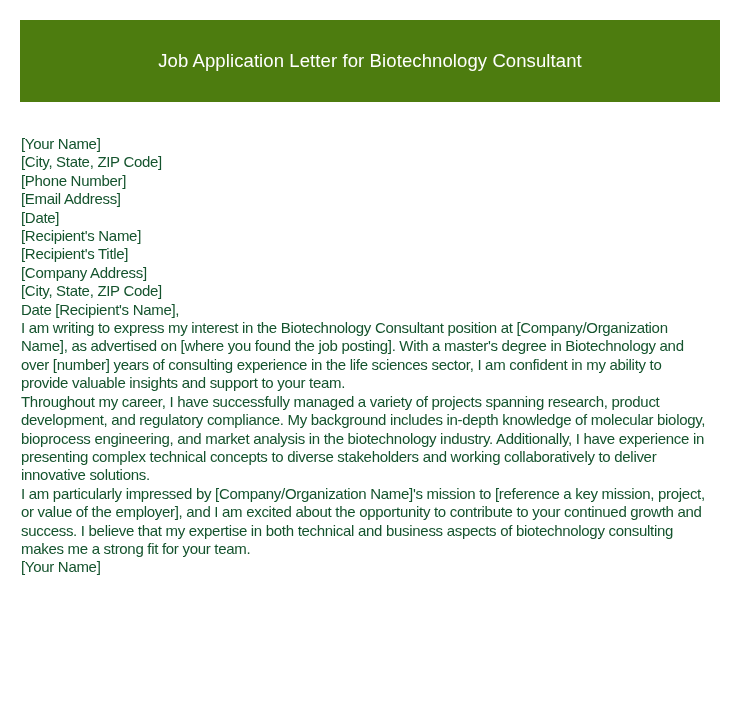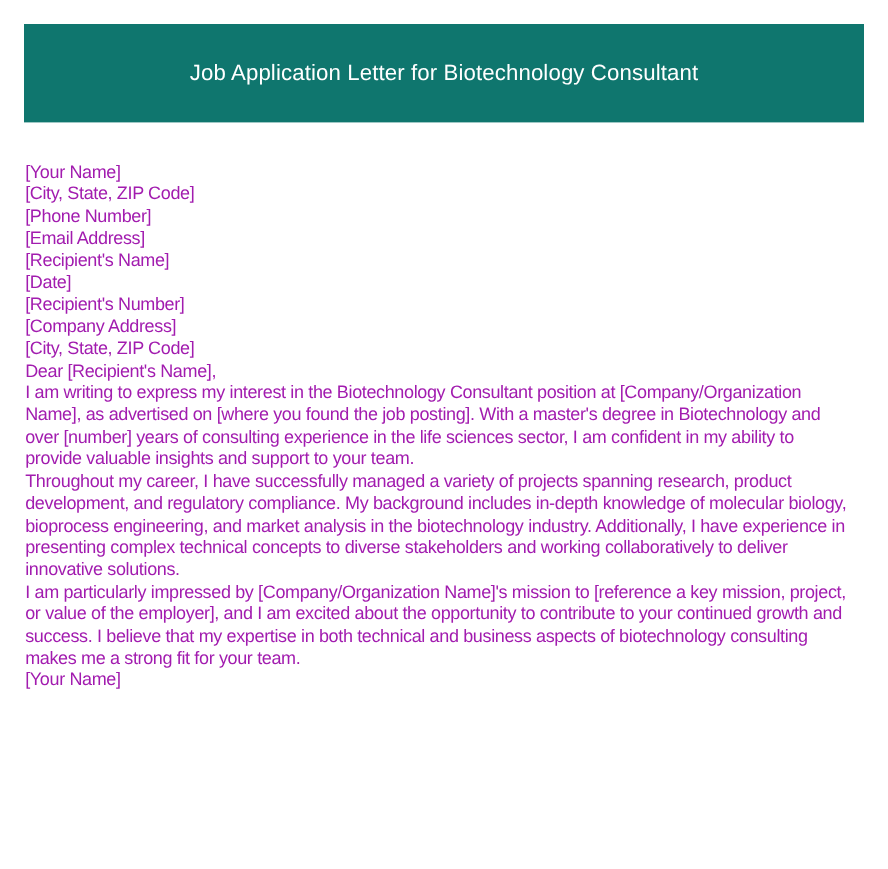--- a/index.html
+++ b/index.html
@@ -9,36 +9,36 @@
   }
   body {
     width: 740px;
     height: 724px;
     overflow: hidden;
     font-family: "Liberation Sans", sans-serif;
   }
   .banner {
     margin: 20px 20px 0 20px;
     height: 82px;
-    background: #0f766e;
+    background: #4d7c0f;
     display: flex;
     align-items: center;
     justify-content: center;
   }
   .banner h1 {
     margin: 0;
     color: #ffffff;
     font-size: 18.5px;
     font-weight: 500;
     letter-spacing: 0.1px;
     font-family: "Liberation Sans", sans-serif;
   }
   .letter {
     margin: 33px 32px 0 21px;
-    color: #a21caf;
+    color: #14532d;
     font-size: 15px;
     line-height: 18.4px;
     letter-spacing: -0.3px;
   }
   .letter .line,
   .letter p {
     margin: 0;
     padding: 0;
   }
 </style>
@@ -50,28 +50,28 @@
   <header class="banner">
     <h1>Job Application Letter for Biotechnology Consultant</h1>
   </header>
 
   <main class="letter">
 
     <div class="line">[Your Name]</div>
     <div class="line">[City, State, ZIP Code]</div>
     <div class="line">[Phone Number]</div>
     <div class="line">[Email Address]</div>
+    <div class="line">[Date]</div>
+
     <div class="line">[Recipient's Name]</div>
-
-    <div class="line">[Date]</div>
-    <div class="line">[Recipient's Number]</div>
+    <div class="line">[Recipient's Title]</div>
     <div class="line">[Company Address]</div>
     <div class="line">[City, State, ZIP Code]</div>
 
-    <div class="line">Dear [Recipient's Name],</div>
+    <div class="line">Date [Recipient's Name],</div>
 
     <p>I am writing to express my interest in the Biotechnology Consultant position at [Company/Organization Name], as advertised on [where you found the job posting]. With a master's degree in Biotechnology and over [number] years of consulting experience in the life sciences sector, I am confident in my ability to provide valuable insights and support to your team.</p>
     <p>Throughout my career, I have successfully managed a variety of projects spanning research, product development, and regulatory compliance. My background includes in-depth knowledge of molecular biology, bioprocess engineering, and market analysis in the biotechnology industry. Additionally, I have experience in presenting complex technical concepts to diverse stakeholders and working collaboratively to deliver innovative solutions.</p>
     <p>I am particularly impressed by [Company/Organization Name]'s mission to [reference a key mission, project, or value of the employer], and I am excited about the opportunity to contribute to your continued growth and success. I believe that my expertise in both technical and business aspects of biotechnology consulting makes me a strong fit for your team.</p>
 
     <div class="line">[Your Name]</div>
 
   </main>
 
 </div>

